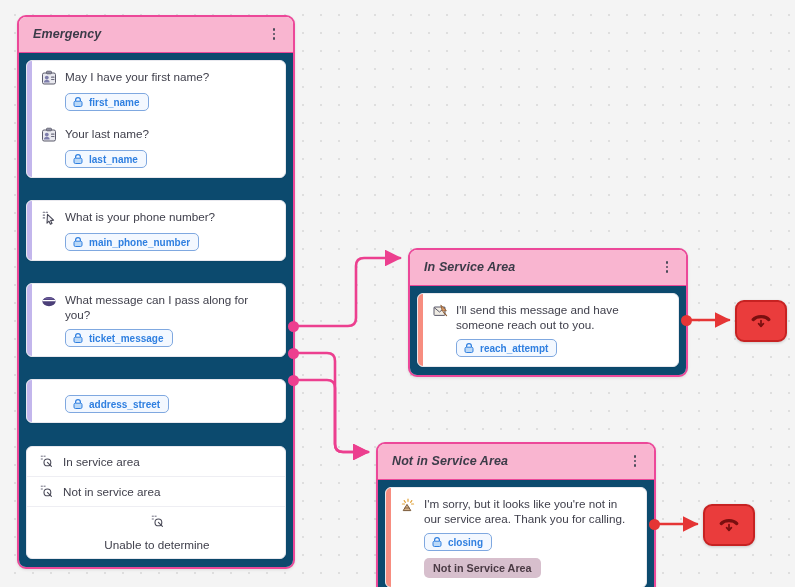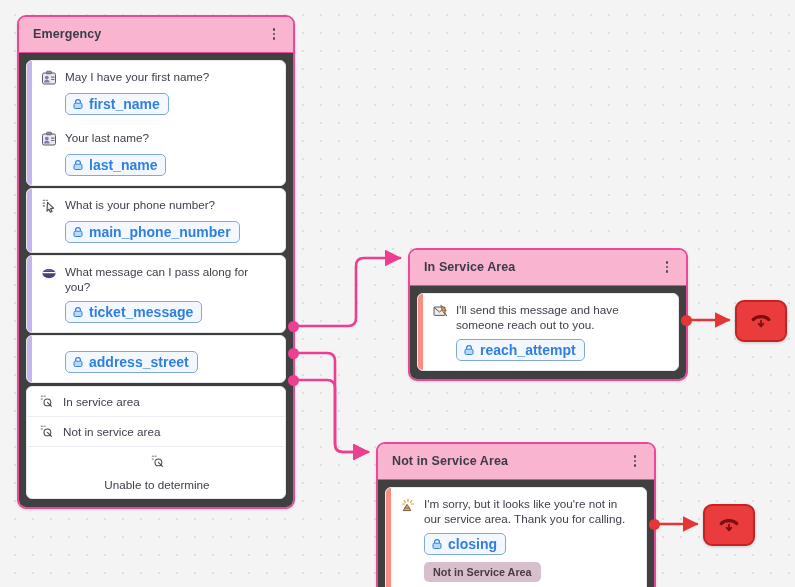--- a/index.html
+++ b/index.html
@@ -43,20 +43,21 @@
     overflow: hidden;
   }
 
   .node-header {
     background: #f9b5d0;
     padding: 9px 12px 10px 14px;
     display: flex;
     align-items: center;
     justify-content: space-between;
     border-bottom: 1px solid #ec4899;
+    font-style: italic;
   }
 
   .node-title {
     font-size: 12.5px;
     font-weight: bold;
     color: #3b3b48;
     letter-spacing: 0.1px;
   }
 
   .kebab {
@@ -75,22 +76,22 @@
     width: 2.5px;
     height: 2.5px;
     border-radius: 50%;
     background: #4a4a58;
   }
 
   .node-body {
     padding: 7px 7px 8px 7px;
     display: flex;
     flex-direction: column;
-    gap: 2px;
-    background: #404040;
+    gap: 22px;
+    background: #0c4a6e;
   }
 
   
   .step {
     position: relative;
     background: #ffffff;
     border: 1px solid #e8e8ee;
     border-radius: 6px;
     padding: 8px 10px 9px 14px;
     overflow: hidden;
@@ -134,21 +135,21 @@
   }
 
   .chip {
     display: inline-flex;
     align-items: center;
     gap: 5px;
     border: 1px solid #7fa8e0;
     background: #f3f8ff;
     border-radius: 5px;
     padding: 2px 8px 2px 6px;
-    font-size: 14px;
+    font-size: 10px;
     font-weight: bold;
     color: #2f7fe0;
     white-space: nowrap;
   }
   .chip svg { flex: none; display: block; }
 
   .tag-chip {
     display: inline-flex;
     align-items: center;
     background: #d7bfcd;

